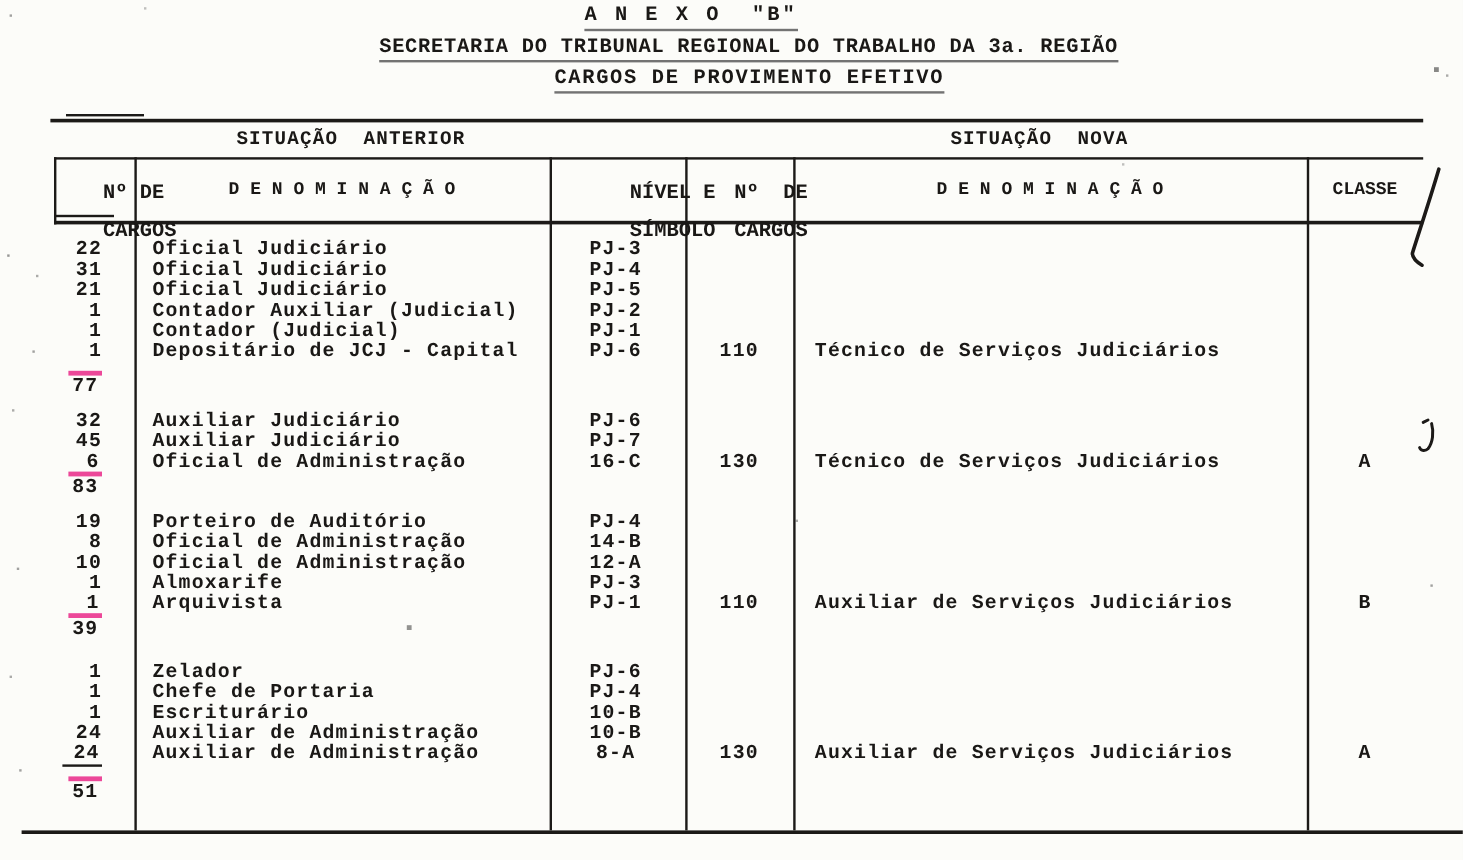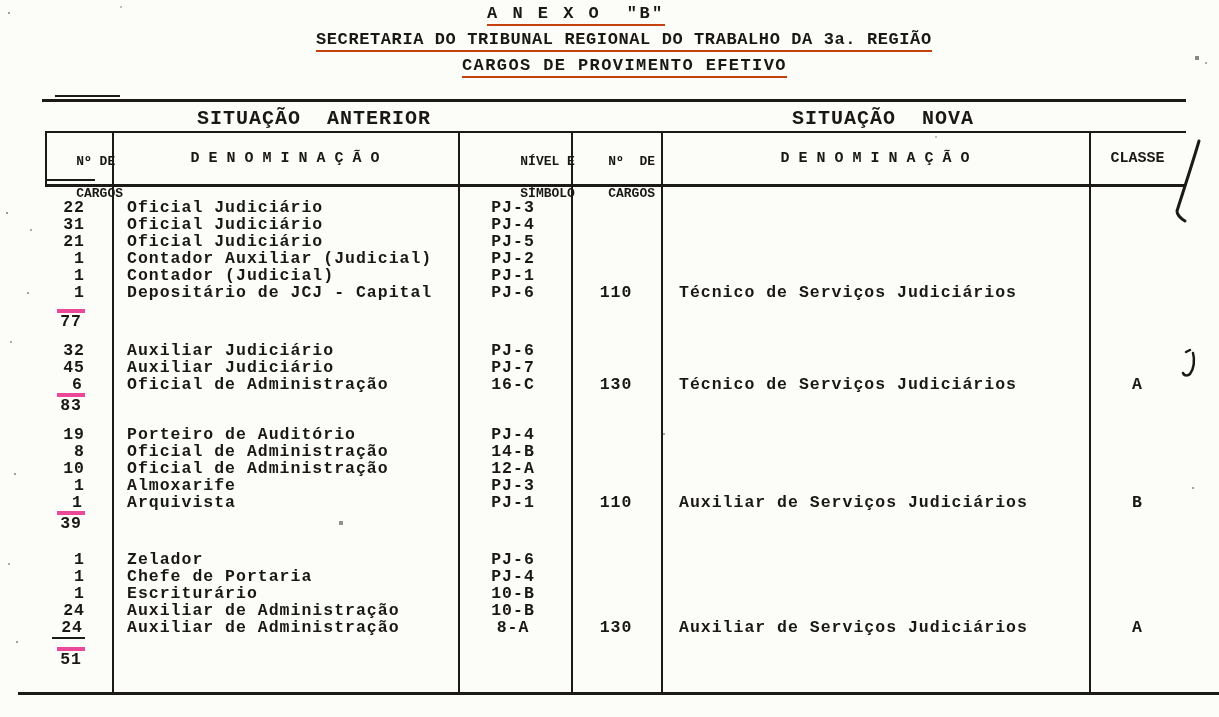--- a/index.html
+++ b/index.html
@@ -7,34 +7,34 @@
   .page{
     position:relative;width:1219px;height:717px;
     background:#fcfcf9;
     color:#1a1816;
     font-family:"Liberation Mono","DejaVu Sans Mono",monospace;
     font-weight:bold;
   }
   
   .title-line{
     position:absolute;white-space:pre;
-    border-bottom:2px solid #c2410c;padding-bottom:1px;
+    border-bottom:2px solid #737373;padding-bottom:1px;
     font-size:17px;line-height:19px;
   }
   .t1{left:487px;top:4px;letter-spacing:2.5px;}
   .t2{left:316px;top:30px;letter-spacing:0.6px;}
   .t3{left:462px;top:56px;letter-spacing:1.4px;}
   
   .rule{position:absolute;background:#1c1a18;}
   
   .sec{
-    position:absolute;top:107px;font-size:20px;letter-spacing:1px;white-space:pre;
-  }
-  
-  .h2l{position:absolute;top:138px;font-size:13px;line-height:16px;text-align:center;white-space:pre;}
+    position:absolute;top:107px;font-size:16px;letter-spacing:1px;white-space:pre;
+  }
+  
+  .h2l{position:absolute;top:138px;font-size:17px;line-height:16px;text-align:center;white-space:pre;}
   .h1l{position:absolute;top:150px;font-size:15px;text-align:center;white-space:pre;}
   
   .group{position:absolute;left:0;width:1219px;}
   .trow{position:relative;height:17px;}
   .cell{
     position:absolute;top:0;line-height:17px;font-size:16.5px;
     letter-spacing:1px;white-space:pre;
   }
   .c-count {left:40px;width:45px;text-align:right;}
   .c-denom {left:127px;}

